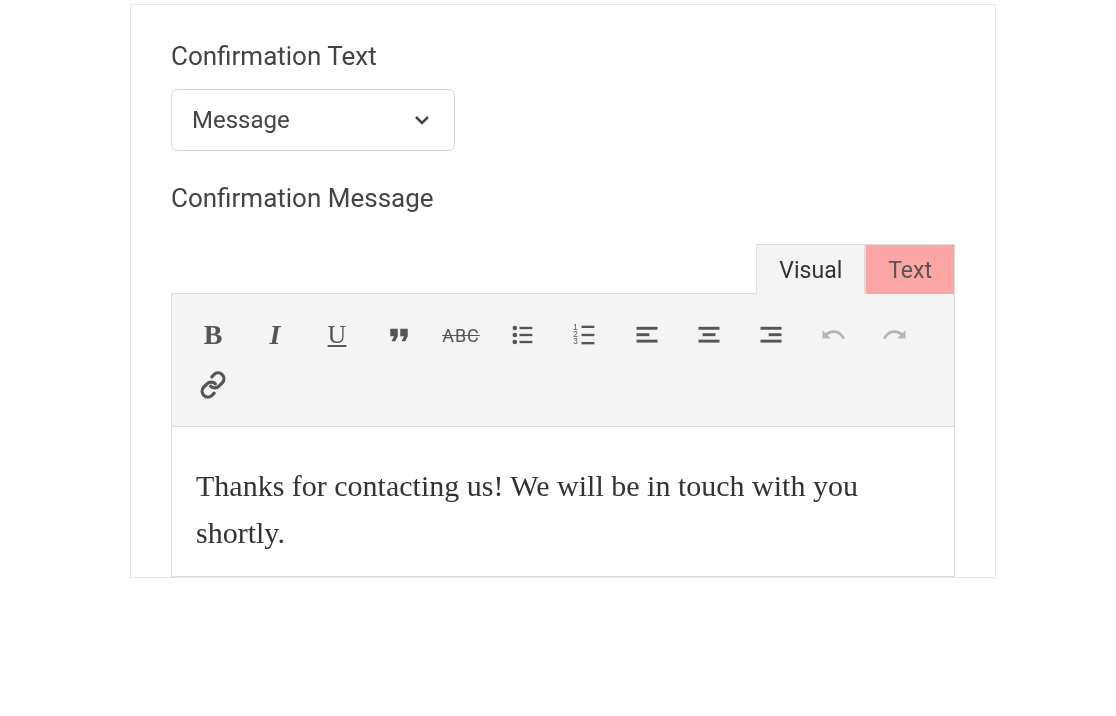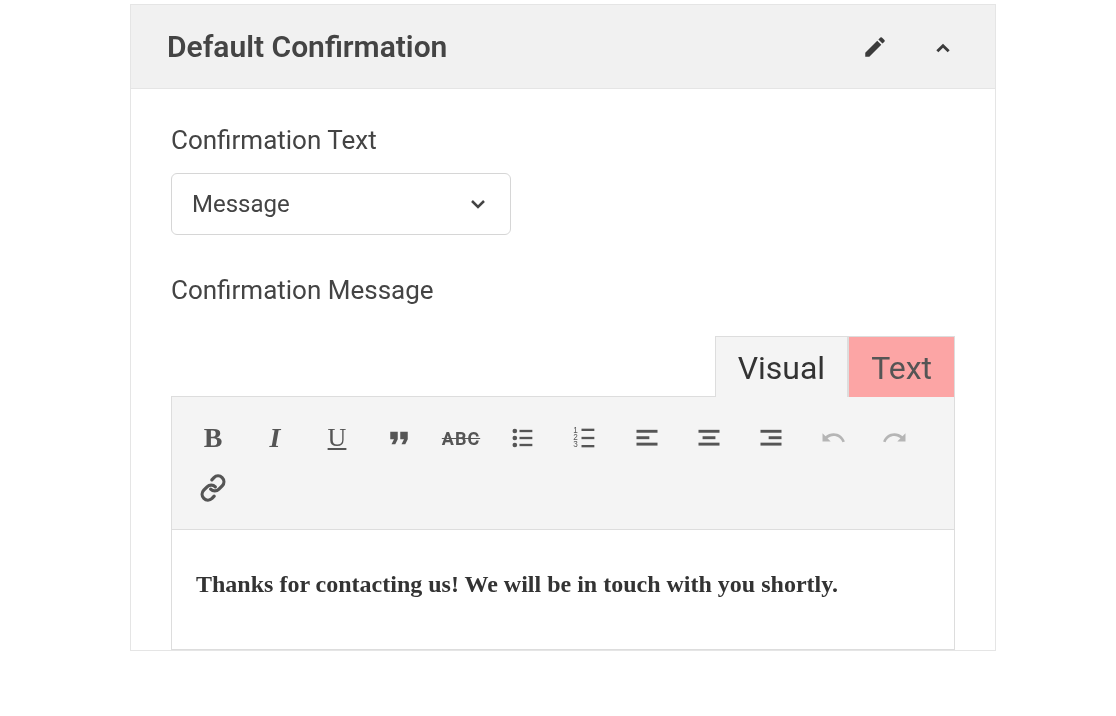--- a/index.html
+++ b/index.html
@@ -50,22 +50,22 @@
       background: #fff;
     }
     .field-label {
       font-size: 26px;
       color: #444444;
       font-weight: 400;
       margin-bottom: 18px;
     }
     .select-wrap {
       position: relative;
-      width: 340px;
-      margin-bottom: 40px;
+      width: 284px;
+      margin-bottom: 32px;
     }
     .select {
       width: 100%;
       border: 1px solid #d6d6d6;
       border-radius: 6px;
       padding: 16px 20px;
       font-size: 24px;
       color: #444;
       background: #fff;
       display: flex;
@@ -77,21 +77,21 @@
       color: #444;
     }
     .editor-tabs {
       display: flex;
       justify-content: flex-end;
       gap: 0;
       margin-top: 30px;
     }
     .tab {
       padding: 12px 22px 10px 22px;
-      font-size: 32px;
+      font-size: 23px;
       color: #555;
       border: 1px solid #ddd;
       border-bottom: none;
       cursor: pointer;
       background: #f7f7f7;
       position: relative;
       top: 1px;
     }
     .tab.active {
       background: #f4f4f4;
@@ -120,53 +120,37 @@
       color: #555;
       font-size: 26px;
     }
     .tool-btn.muted { color: #b5b5b5; }
     .editor-content {
       border: 1px solid #ddd;
       border-top: none;
       padding: 36px 7px 20px 24px;
       min-height: 120px;
       font-family: Georgia, "Times New Roman", serif;
-      font-size: 24px;
+      font-size: 30px;
       line-height: 1.55;
       color: #333;
-      font-weight: bold;
     }
     svg { display: block; }
     .abc-strike {
-      font-weight: 700;
+      font-weight: 400;
       font-size: 18px;
       letter-spacing: 1px;
       text-decoration: line-through;
       color: #555;
     }
   </style>
 </head>
 <body>
 
 <div class="panel">
-  <div class="panel-header">
-    <div class="panel-title">Default Confirmation</div>
-    <div class="panel-actions">
-      <div class="icon-btn">
-        <svg width="26" height="26" viewBox="0 0 24 24" fill="currentColor">
-          <path d="M3 17.25V21h3.75l11.06-11.06-3.75-3.75L3 17.25zM20.71 7.04a1 1 0 0 0 0-1.41l-2.34-2.34a1 1 0 0 0-1.41 0l-1.83 1.83 3.75 3.75 1.83-1.83z"></path>
-        </svg>
-      </div>
-      <div class="icon-btn">
-        <svg width="34" height="34" viewBox="0 0 24 24" fill="currentColor">
-          <path d="M7 14.5l5-5 5 5-1.5 1.5L12 12.5 8.5 16 7 14.5z"></path>
-        </svg>
-      </div>
-    </div>
-  </div>
 
   <div class="panel-body">
     <div class="field-label">Confirmation Text</div>
     <div class="select-wrap">
       <div class="select">
         <span>Message</span>
         <span class="select-chevron">
           <svg width="24" height="24" viewBox="0 0 24 24" fill="none" stroke="currentColor" stroke-width="2.5">
             <path d="M6 9l6 6 6-6"></path>
           </svg>

